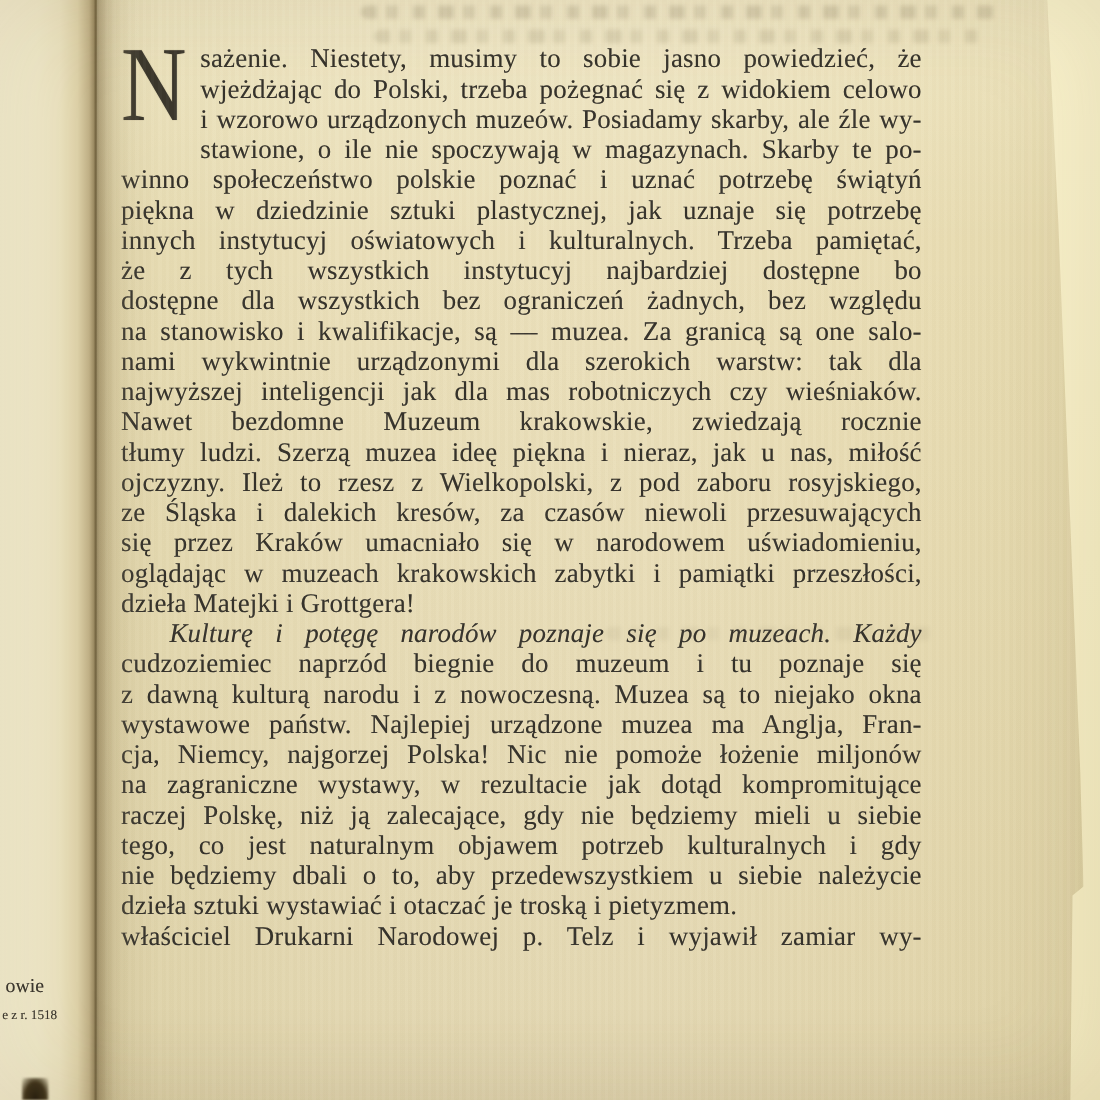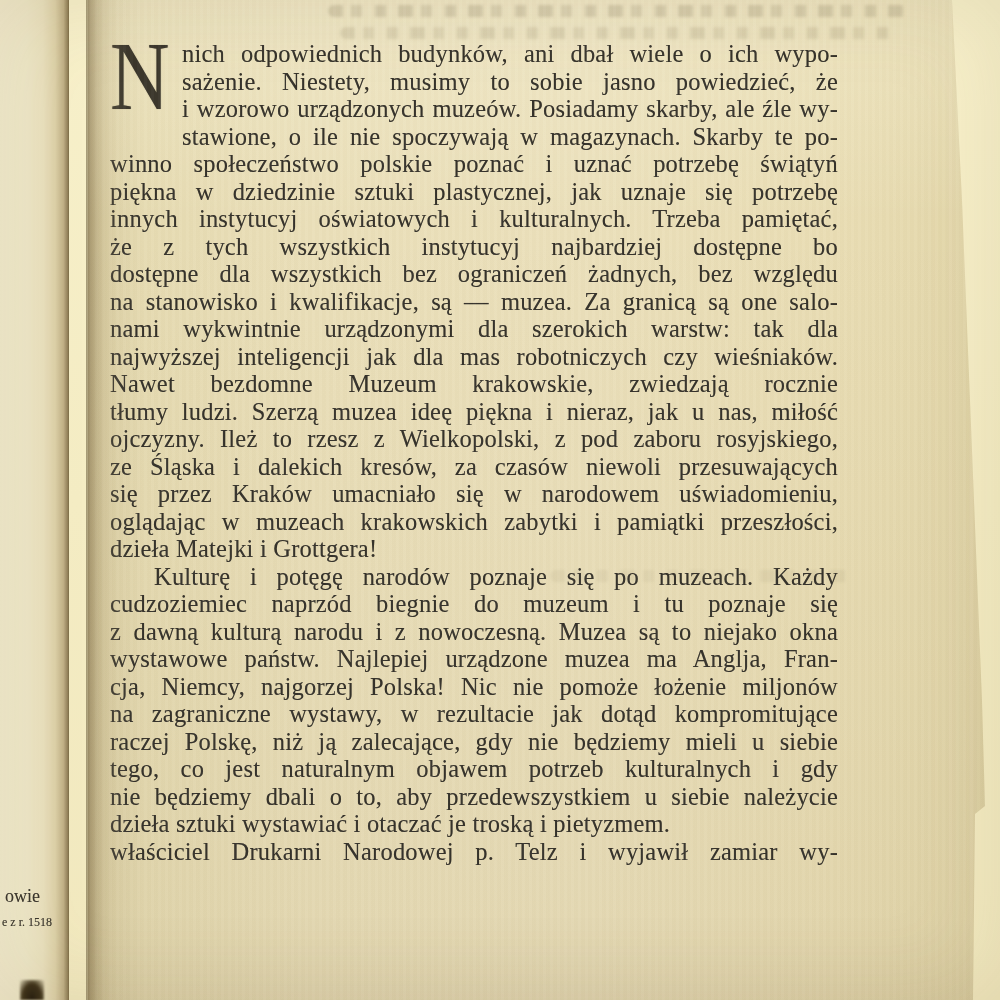--- a/index.html
+++ b/index.html
@@ -58,24 +58,24 @@
     transform:scaleX(.85);transform-origin:left top;
     position:relative;top:-5px;
     text-shadow:0 0 1px rgba(59,55,44,.5);
   }
   .line{
     text-align:justify;text-align-last:justify;
     white-space:normal;
     text-shadow:0 0 .5px rgba(53,50,43,.35);
   }
   .line.last{text-align-last:left;}
-  .line.indent{text-indent:44px;}
+  .line.indent{text-indent:44px;font-style:italic;}
   
   .left-page{
-    position:absolute;left:0;top:0;width:69px;height:1000px;
+    position:absolute;left:0;top:0;width:88px;height:1000px;
     background:linear-gradient(90deg,
       #f3ecce 0%, #efe8c8 38%, #eae1be 62%, #ddd1a8 80%, #c0b086 92%, #93825a 98%, #7c6c46 100%);
   }
   .fragment{
     position:absolute;color:#3a362e;white-space:nowrap;
     text-shadow:0 0 .5px rgba(58,54,46,.4);
   }
   .frag-1{left:5px;top:886px;font-size:18px;}
   .frag-2{left:2px;top:915px;font-size:12px;}
   
@@ -100,22 +100,22 @@
   <div class="underlay"></div>
 
   <div class="right-page">
     <div class="ghost ghost-1"></div>
     <div class="ghost ghost-2"></div>
     <div class="ghost ghost-3"></div>
 
     <div class="text-block">
       <div class="dropcap">N</div>
       <div id="lines">
-          <div class="line">nich odpowiednich budynków, ani dbał wiele o ich wypo-</div>
           <div class="line">sażenie. Niestety, musimy to sobie jasno powiedzieć, że</div>
+          <div class="line">wjeżdżając do Polski, trzeba pożegnać się z widokiem celowo</div>
           <div class="line">i wzorowo urządzonych muzeów. Posiadamy skarby, ale źle wy-</div>
           <div class="line">stawione, o ile nie spoczywają w magazynach. Skarby te po-</div>
           <div class="line">winno społeczeństwo polskie poznać i uznać potrzebę świątyń</div>
           <div class="line">piękna w dziedzinie sztuki plastycznej, jak uznaje się potrzebę</div>
           <div class="line">innych instytucyj oświatowych i kulturalnych. Trzeba pamiętać,</div>
           <div class="line">że z tych wszystkich instytucyj najbardziej dostępne bo</div>
           <div class="line">dostępne dla wszystkich bez ograniczeń żadnych, bez względu</div>
           <div class="line">na stanowisko i kwalifikacje, są — muzea. Za granicą są one salo-</div>
           <div class="line">nami wykwintnie urządzonymi dla szerokich warstw: tak dla</div>
           <div class="line">najwyższej inteligencji jak dla mas robotniczych czy wieśniaków.</div>

